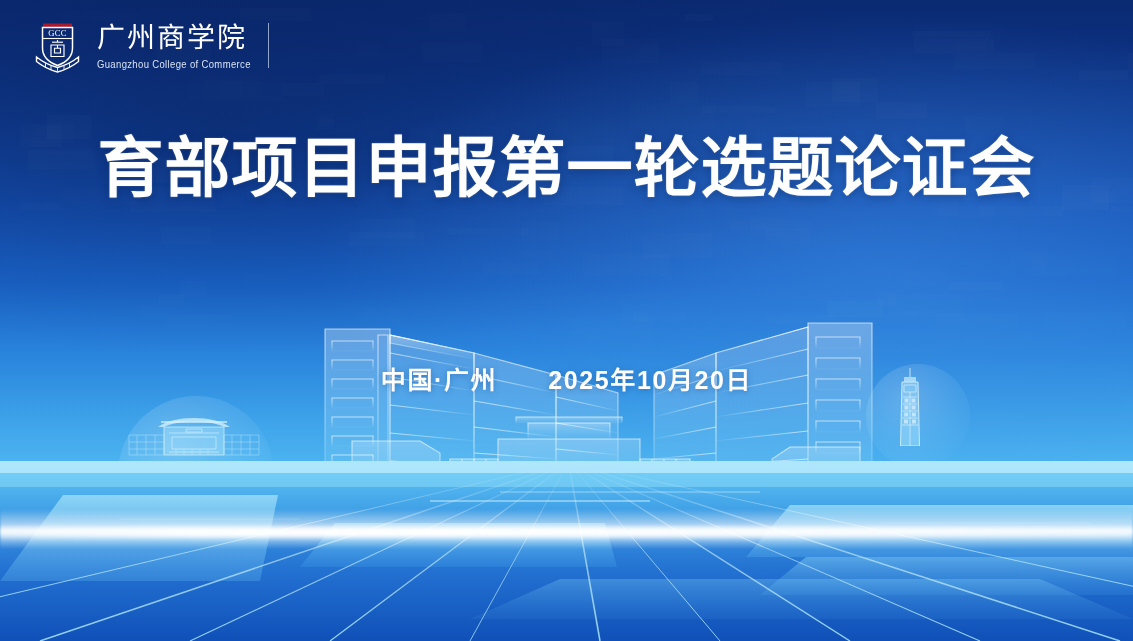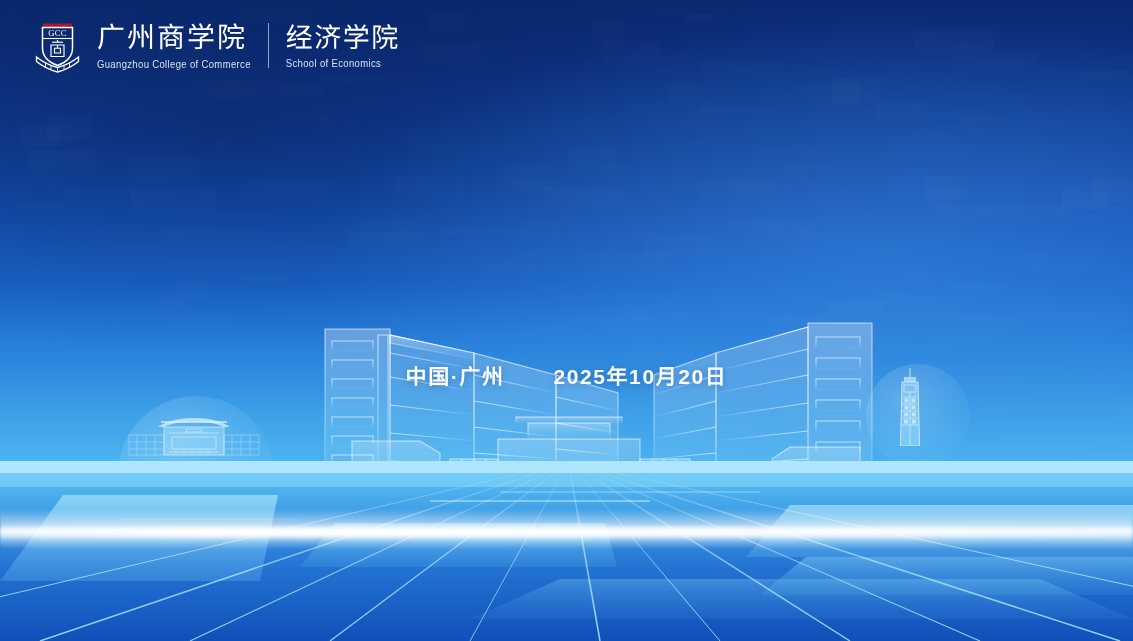--- a/index.html
+++ b/index.html
@@ -202,21 +202,21 @@
     text-shadow: 0 2px 10px rgba(6,32,90,0.40),
                  0 0 2px rgba(255,255,255,0.30);
   }
   .subtitle {
     position: absolute;
     left: 0; right: 0;
     top: 360px;
     text-align: center;
     z-index: 30;
     color: #ffffff;
-    font-size: 21px;
+    font-size: 25px;
     font-weight: 700;
     letter-spacing: 1.6px;
     white-space: nowrap;
     text-shadow: 0 1px 6px rgba(10,50,120,0.35);
   }
   .subtitle .sep { display: inline-block; width: 34px; }
 </style>
 </head>
 <body>
 
@@ -391,24 +391,20 @@
     </svg>
 
     <div class="wordmark">
       <div class="wm-block">
         <div class="wm-cn">广州商学院</div>
         <div class="wm-en">Guangzhou College of Commerce</div>
       </div>
 
       <div class="wm-divider"></div>
 
-      <div class="wm-block">
-        <div class="wm-cn small">经济学院</div>
-        <div class="wm-en">School of Economics</div>
-      </div>
     </div>
   </div>
 
   <div class="decor">
 
     <div class="glow-circle circle-left"></div>
     <div class="glow-circle circle-right"></div>
 
     <svg class="landmark landmark-left" viewBox="0 0 132 44">
       <g stroke="rgba(205,242,255,0.55)" stroke-width="0.8" fill="none">
@@ -708,20 +704,21 @@
 
     <g stroke="#e6fbff" fill="none" opacity="0.55">
       <path d="M430 40 H650" stroke-width="1.3"></path>
       <path d="M500 31 H760" stroke-width="0.9"></path>
       <path d="M120 58 H300" stroke-width="0.8" opacity="0.4"></path>
       <path d="M880 62 H1090" stroke-width="0.8" opacity="0.4"></path>
     </g>
   </svg>
 
   <div class="title-wrap">
+    <div class="title-line">育部项目申报第一轮选题论证会</div>
   </div>
 
   <div class="subtitle">
     <span>中国·广州</span>
     <span class="sep"></span>
     <span>2025年10月20日</span>
   </div>
 
 </div>
 

